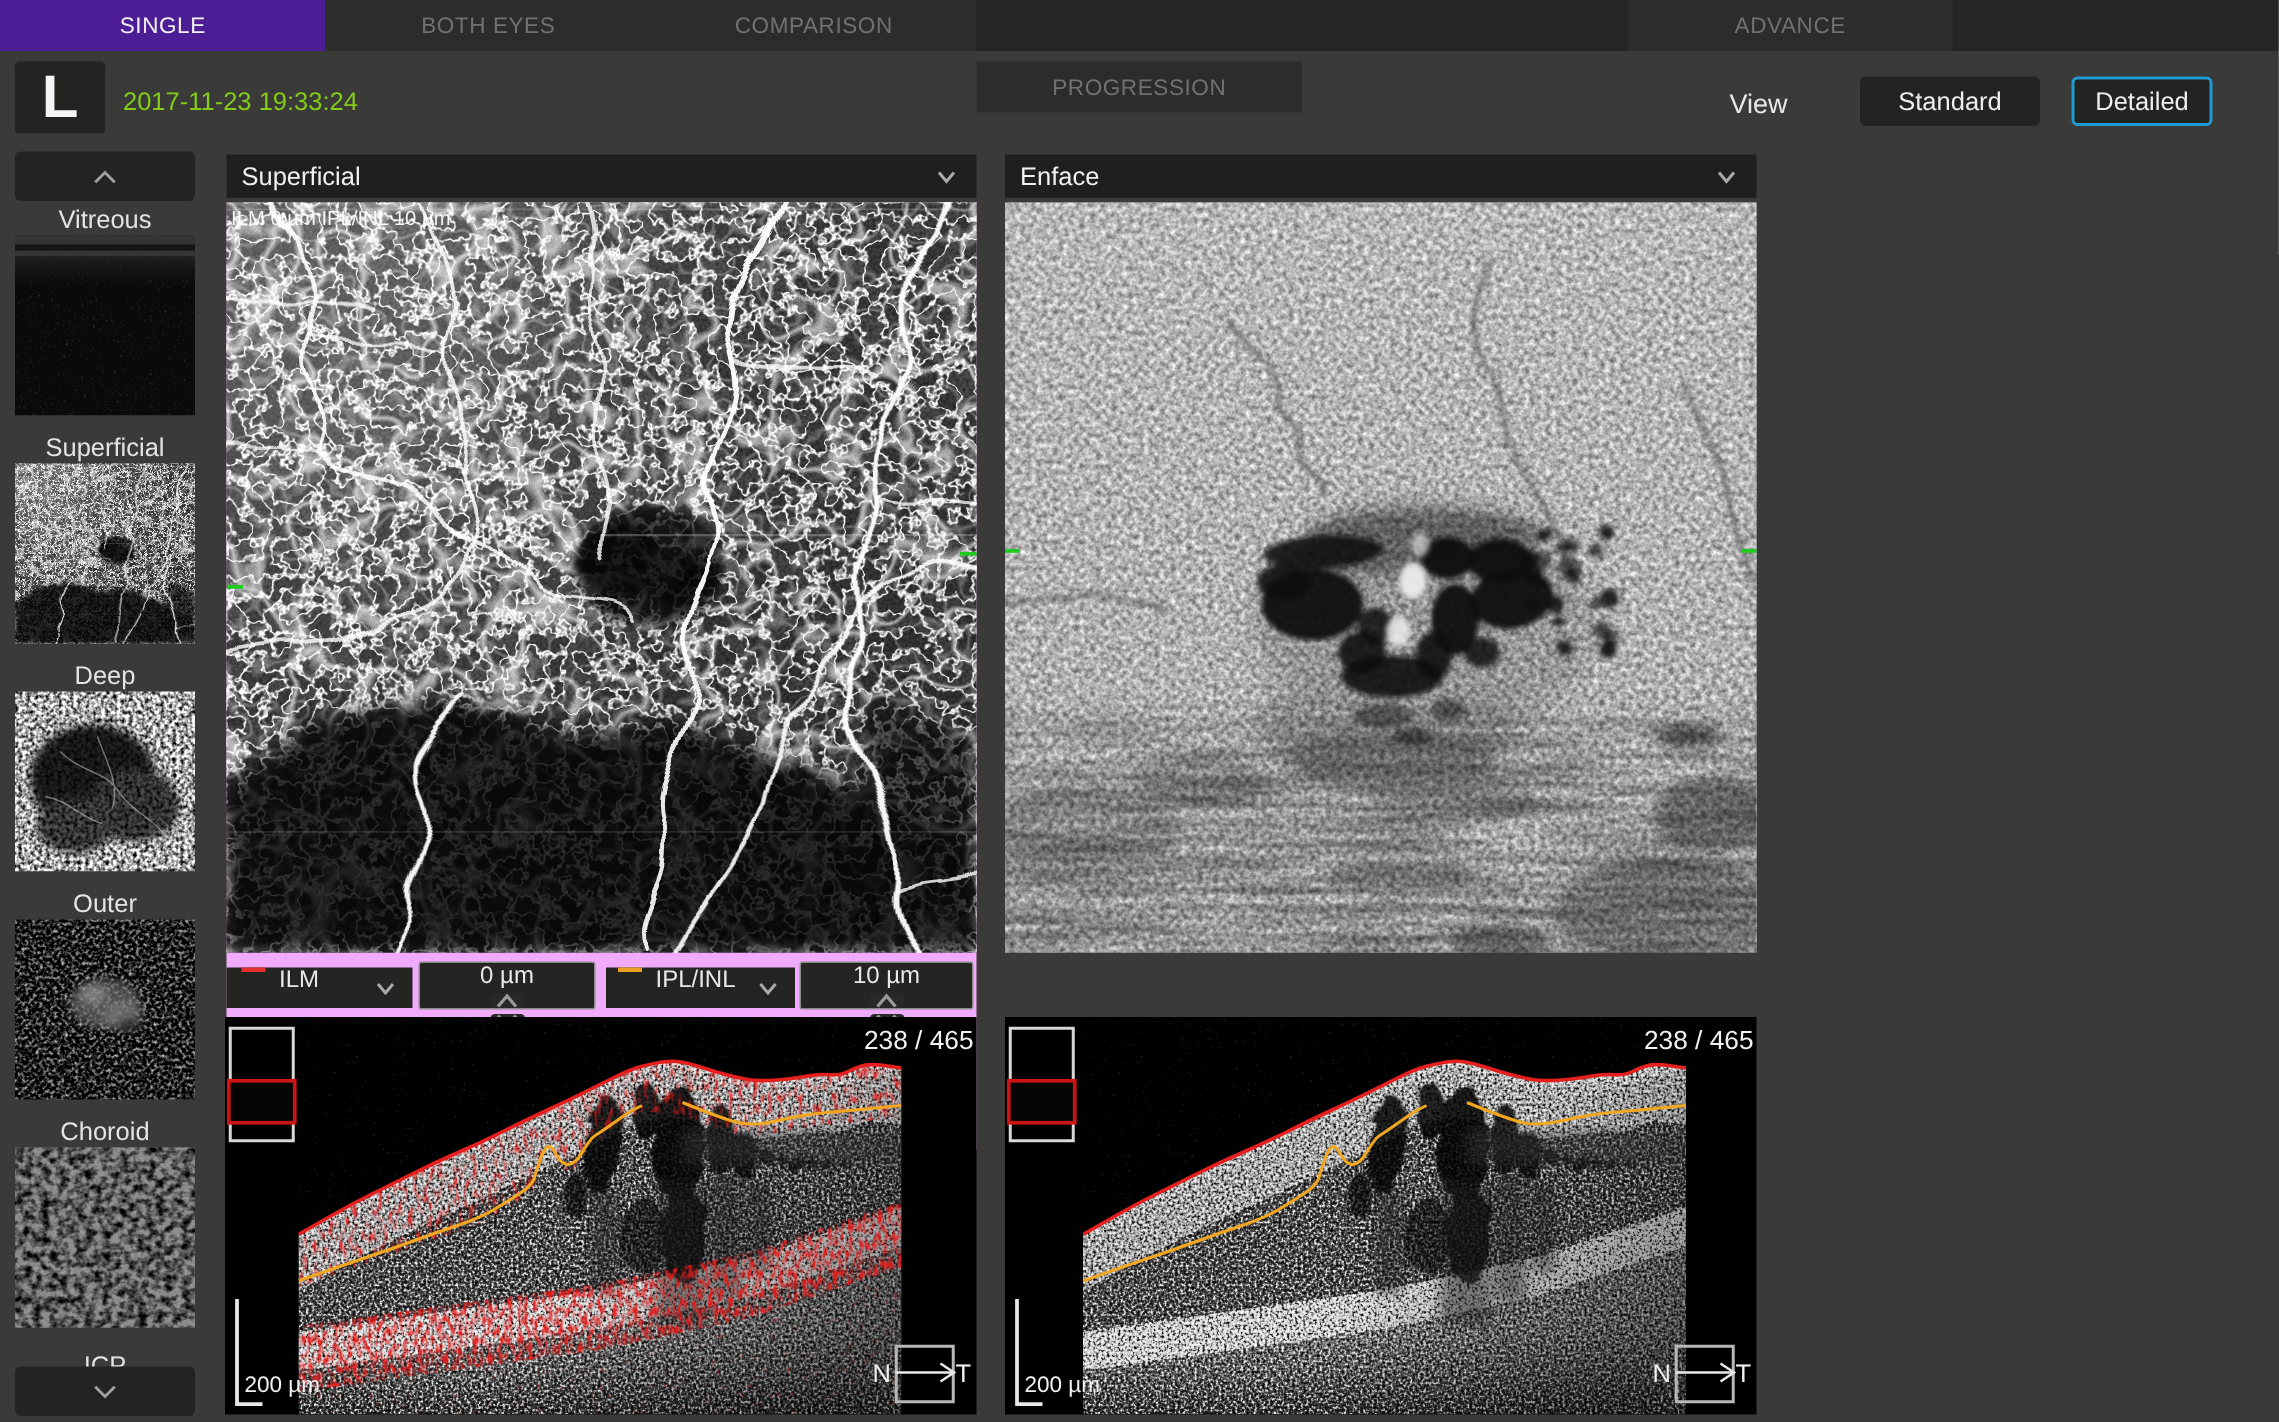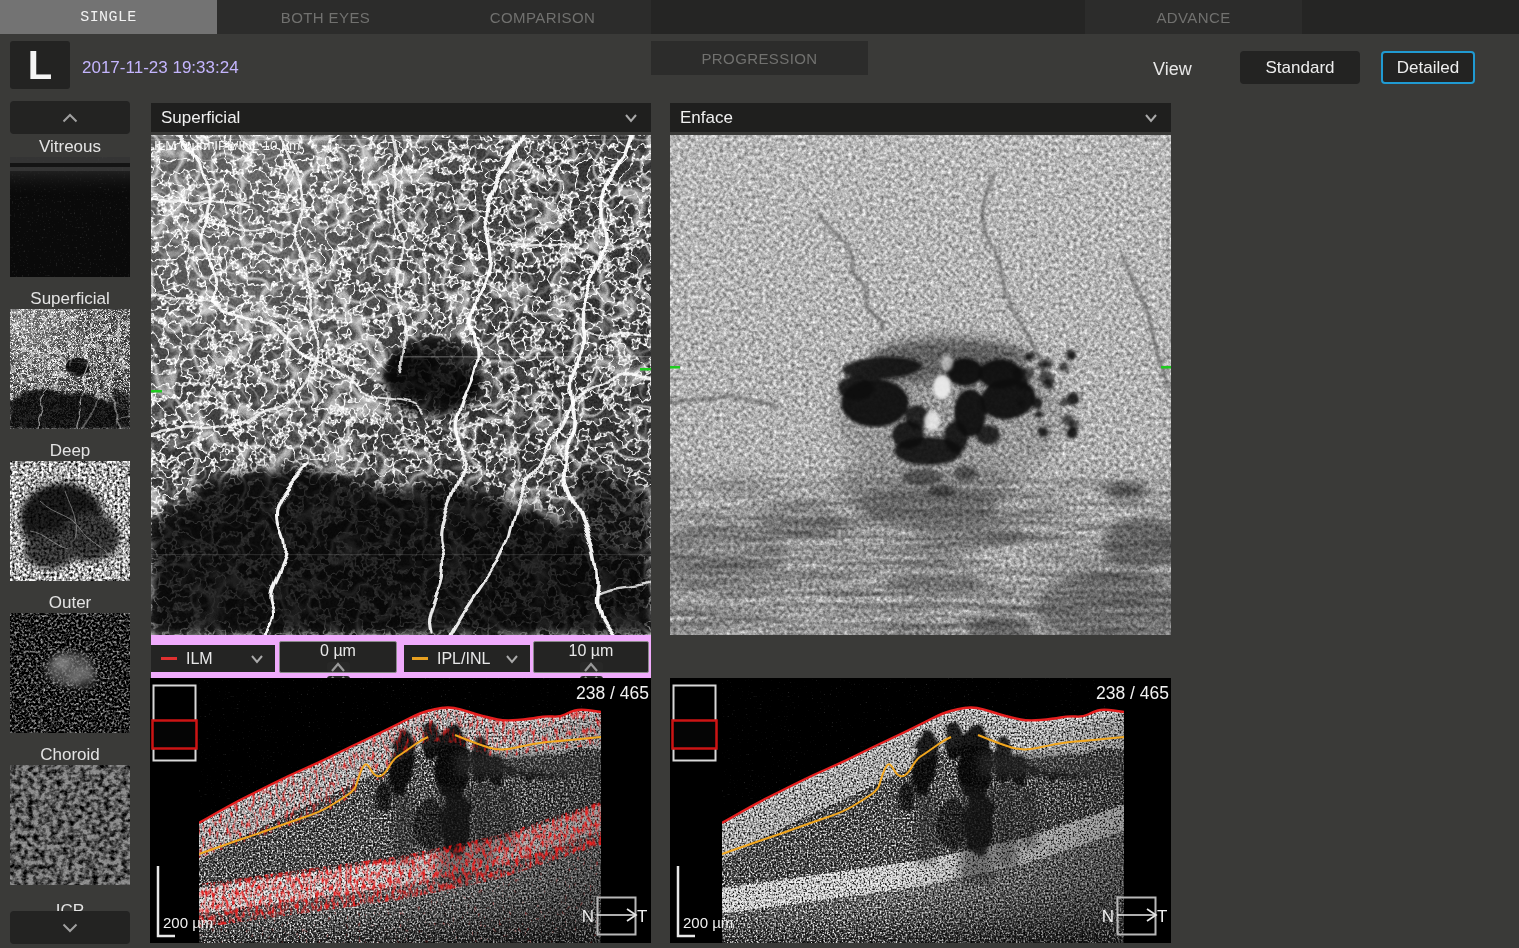--- a/index.html
+++ b/index.html
@@ -3,40 +3,40 @@
 <meta charset="utf-8">
 <style>
   html,body{margin:0;padding:0;background:#3a3a38;width:1519px;height:948px;overflow:hidden;}
   *{box-sizing:border-box;font-family:"Liberation Sans",sans-serif;}
   .abs{position:absolute;}
   #page{position:relative;width:1519px;height:948px;background:#3a3a38;}
   
   .tabbar{left:0;top:0;width:1519px;height:34px;background:#252524;}
   .tab{position:absolute;top:0;height:34px;width:217px;display:flex;align-items:center;justify-content:center;
        font-size:15px;letter-spacing:0.4px;color:#71716f;background:#2c2c2b;}
-  .tab.active{background:#737373;color:#f2f2f2;font-family:Liberation Mono, monospace;}
+  .tab.active{background:#4c1d95;color:#f2f2f2;}
   .tab.dark{background:#252524;color:#e0e0e0;}
   
   .lbadge{left:10px;top:41px;width:60px;height:48px;background:#232322;border-radius:3px;
           display:flex;align-items:center;justify-content:center;color:#f5f5f5;font-size:40px;font-weight:bold;}
-  .date{left:82px;top:58px;font-size:17px;color:#c4b5fd;}
+  .date{left:82px;top:58px;font-size:17px;color:#84cc16;}
   .viewlbl{left:1153px;top:59px;font-size:18px;color:#e8e8e8;}
   .btn{position:absolute;top:51px;height:33px;background:#232322;border-radius:4px;color:#eee;
        font-size:17px;display:flex;align-items:center;justify-content:center;}
   
   .scrollbtn{left:10px;width:120px;height:33px;background:#232322;border-radius:4px;
              display:flex;align-items:center;justify-content:center;}
   .thlabel{left:10px;width:120px;text-align:center;font-size:17px;color:#e4e4e4;}
   .thumb{left:10px;width:120px;height:120px;}
   
   .dd{position:absolute;height:29px;background:#1f1f1e;color:#f0f0f0;font-size:17px;
       display:flex;align-items:center;padding-left:10px;}
   .chev{position:absolute;width:12px;height:12px;}
   
-  .tbdd{position:absolute;top:645px;height:27px;background:#242423;display:flex;align-items:center;color:#e8e8e8;font-size:16px;}
+  .tbdd{position:absolute;top:645px;height:27px;background:#242423;display:flex;align-items:flex-start;color:#e8e8e8;font-size:16px;}
   .spin{position:absolute;top:641px;height:32px;background:#242423;border:1px solid #8a8a8a;border-radius:2px;display:flex;align-items:center;flex-direction:column;}
   .spinbtn{height:26px;background:#282827;margin:2px 1.5px;border-radius:3px;display:flex;align-items:center;justify-content:center;}
 </style>
 </head>
 <body>
 <div id="page">
 
   <div class="abs tabbar"></div>
   <div class="tab active" style="left:0px;">SINGLE</div>
   <div class="tab" style="left:217px;">BOTH EYES</div>

